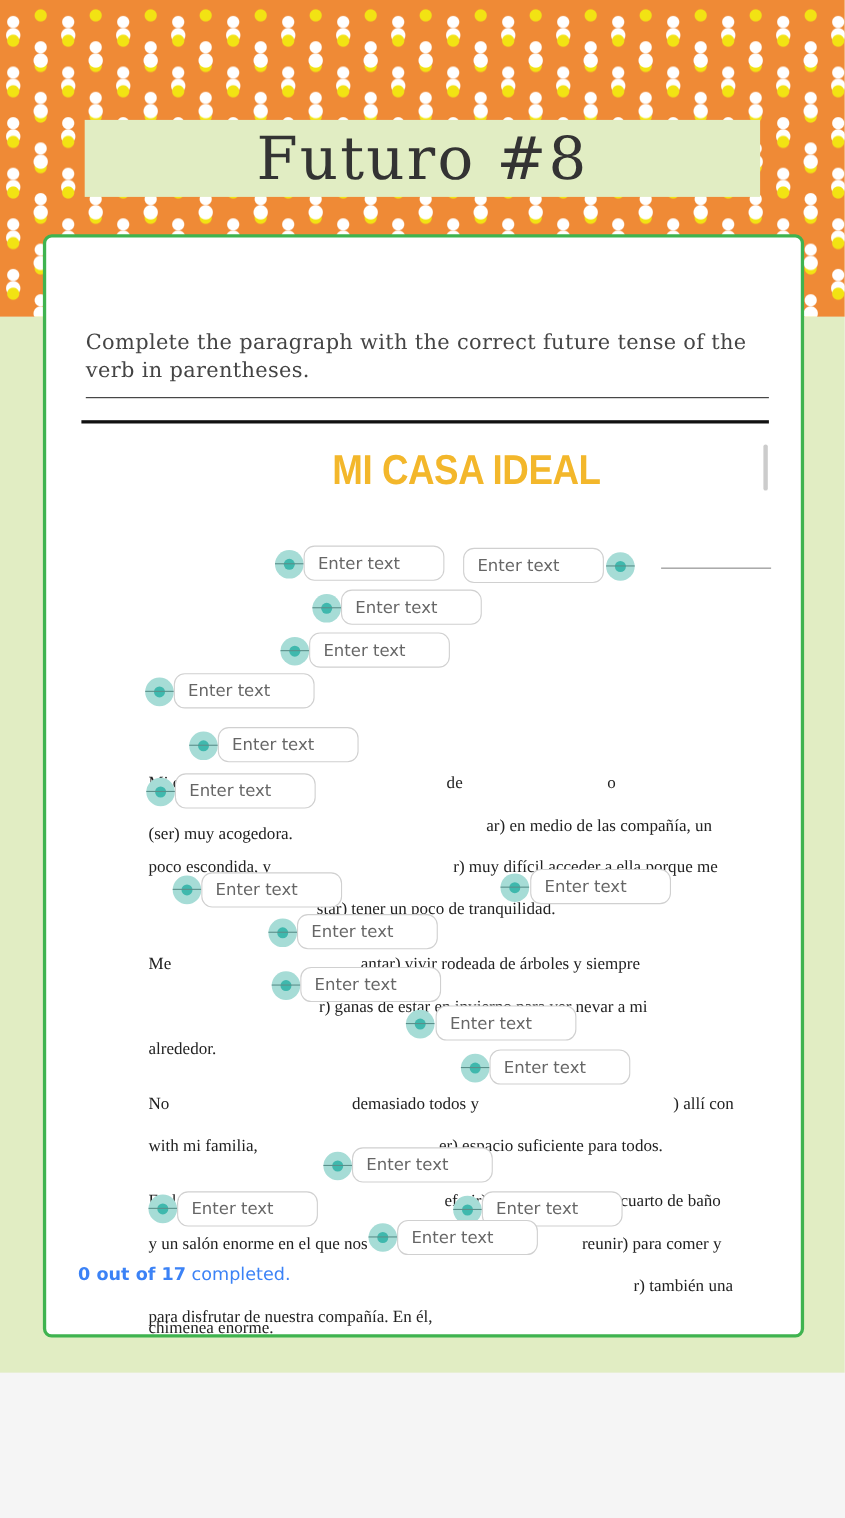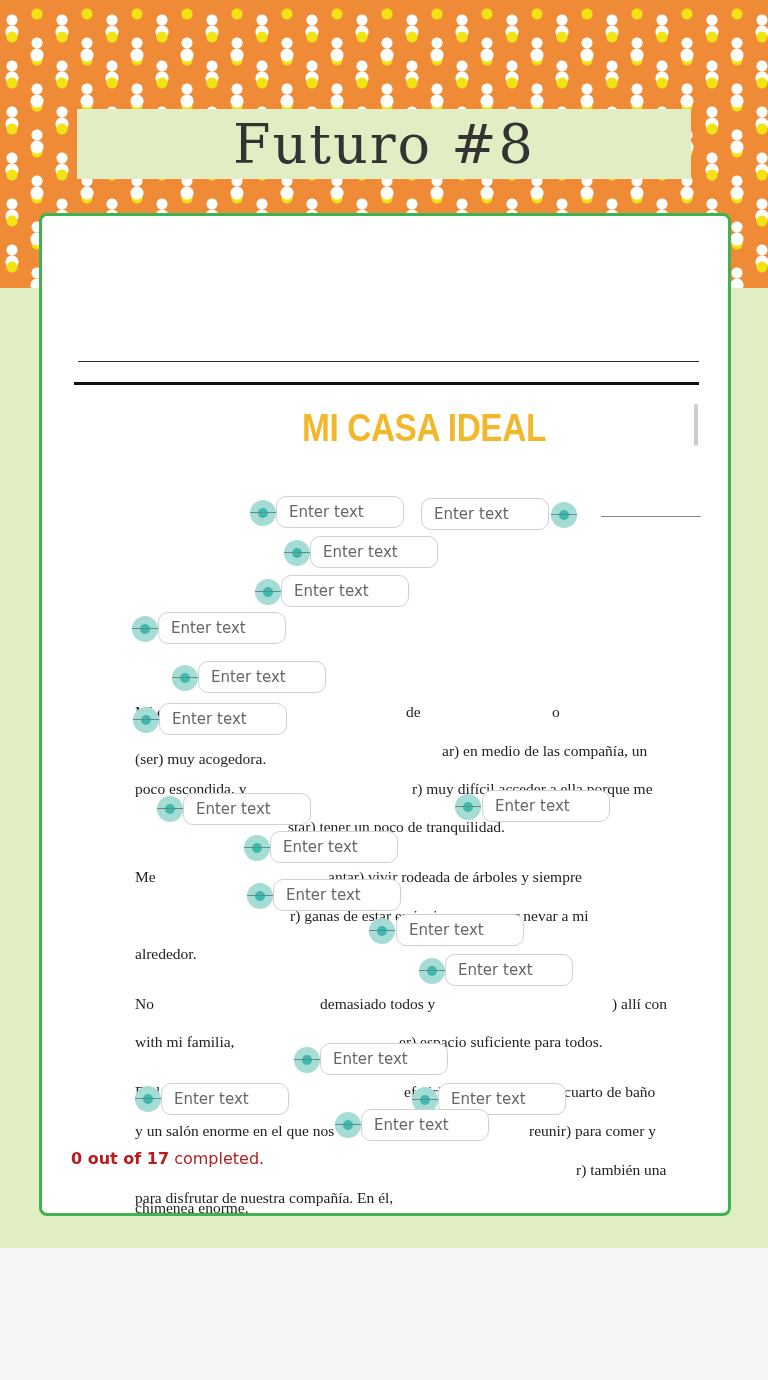--- a/index.html
+++ b/index.html
@@ -69,37 +69,38 @@
   }
   .field {
     position:absolute; height:32px; width:128px; box-sizing:border-box;
     border:1px solid #d0d0d0; border-radius:10px; background:#fff;
     font-family:"DejaVu Sans", sans-serif; font-size:15px; color:#666;
     padding:0 12px; outline:none;
   }
   .field::placeholder { color:#666; }
   .progress {
     position:absolute; left:29px; top:933px;
-    font-family:"DejaVu Sans", sans-serif; font-size:16px; color:#b91c1c;
+    font-family:"DejaVu Sans", sans-serif; font-size:16px; color:#3b82f6;
   }
   .progress b { font-weight:bold; }
   .page-bottom { position:absolute; left:0; top:1248px; width:768px; height:132px; background:#f5f5f5; }
 </style>
 </head>
 <body>
 
 <div class="banner"></div>
 <div class="banner-row2"></div>
 <div class="lower-bg"></div>
 
 <div class="title-bar">
   <h1>Futuro #8</h1>
 </div>
 
 <div class="card">
+  <div class="instructions">Complete the paragraph with the correct future tense of the verb in parentheses.</div>
   <div class="rule-thin"></div>
   <div class="rule-thick"></div>
 
   <div class="worksheet">
     <div class="ws-title">MI CASA IDEAL</div>
     <div class="scroll-thumb"></div>
     <div id="ws-lines">
         <div class="ws-text" style="left: 61px; top: 317px;">Mi casa ideal no</div>
         <div class="ws-text" style="left: 332px; top: 317px;">de</div>
         <div class="ws-text" style="left: 478px; top: 317px;">o</div>

